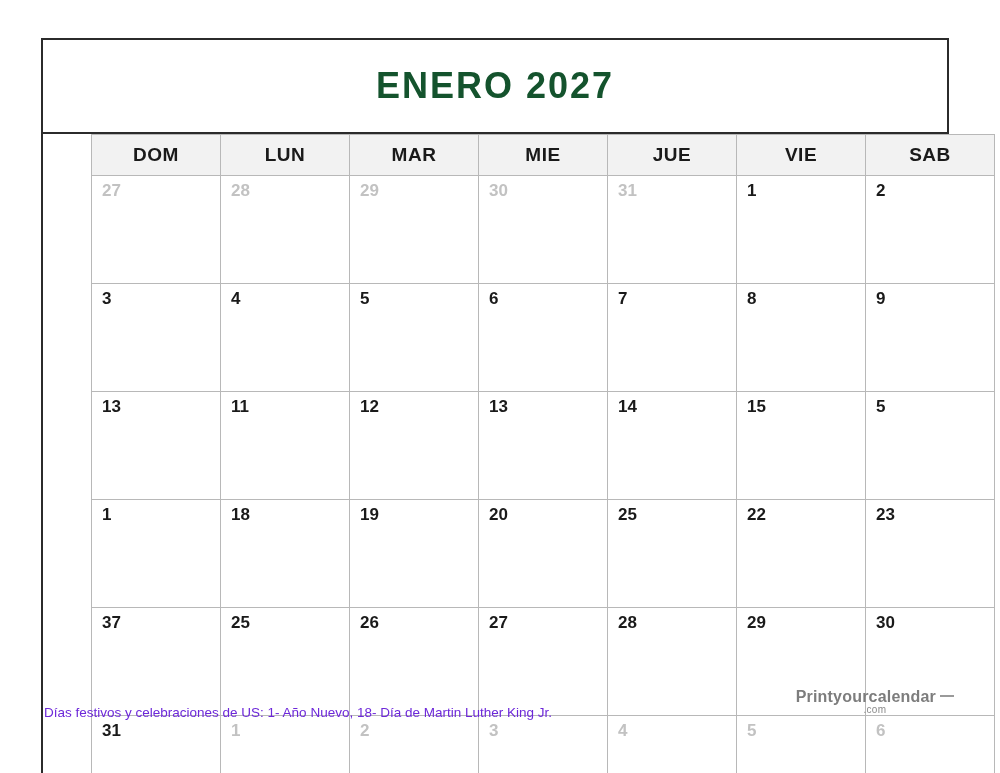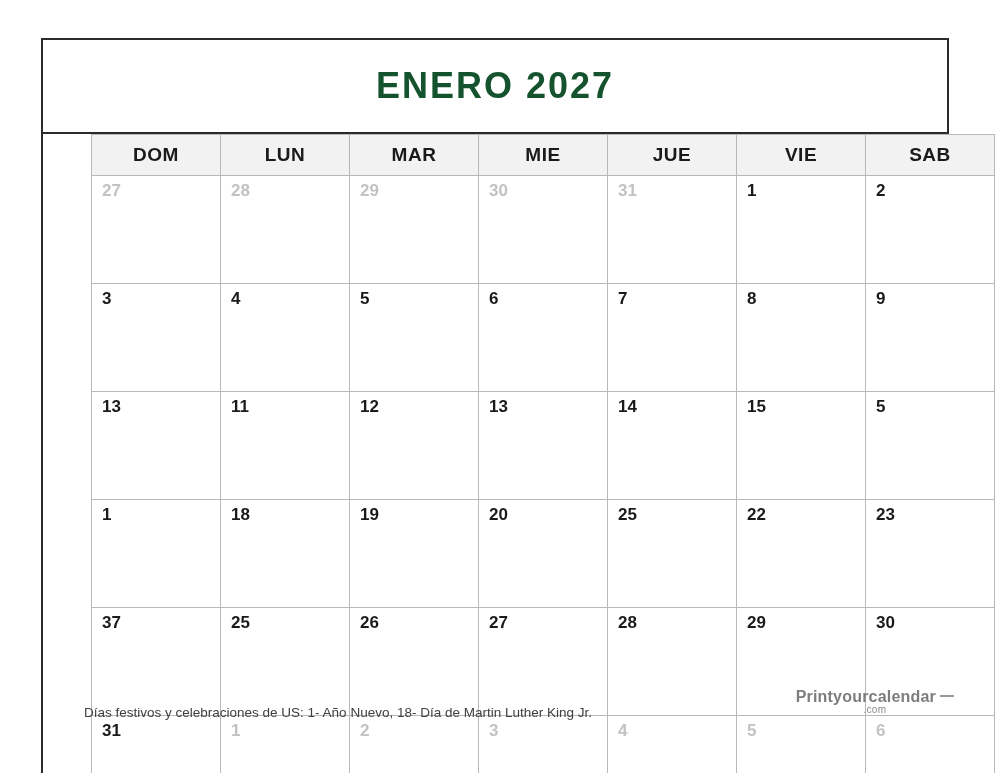--- a/index.html
+++ b/index.html
@@ -74,24 +74,23 @@
   }
   .daynum.muted {
     color: #c2c2c2;
     font-weight: bold;
   }
   .footer-note {
     position: absolute;
     left: 44px;
     top: 705px;
     font-size: 13.5px;
-    color: #404040;
+    color: #6d28d9;
     font-family: "Liberation Sans", sans-serif;
     white-space: nowrap;
-    margin-left: 40px;
   }
   .brand {
     position: absolute;
     right: 46px;
     top: 688px;
     text-align: center;
     font-family: "Liberation Sans", sans-serif;
     color: #7a7a7a;
   }
   .brand .b-main {

